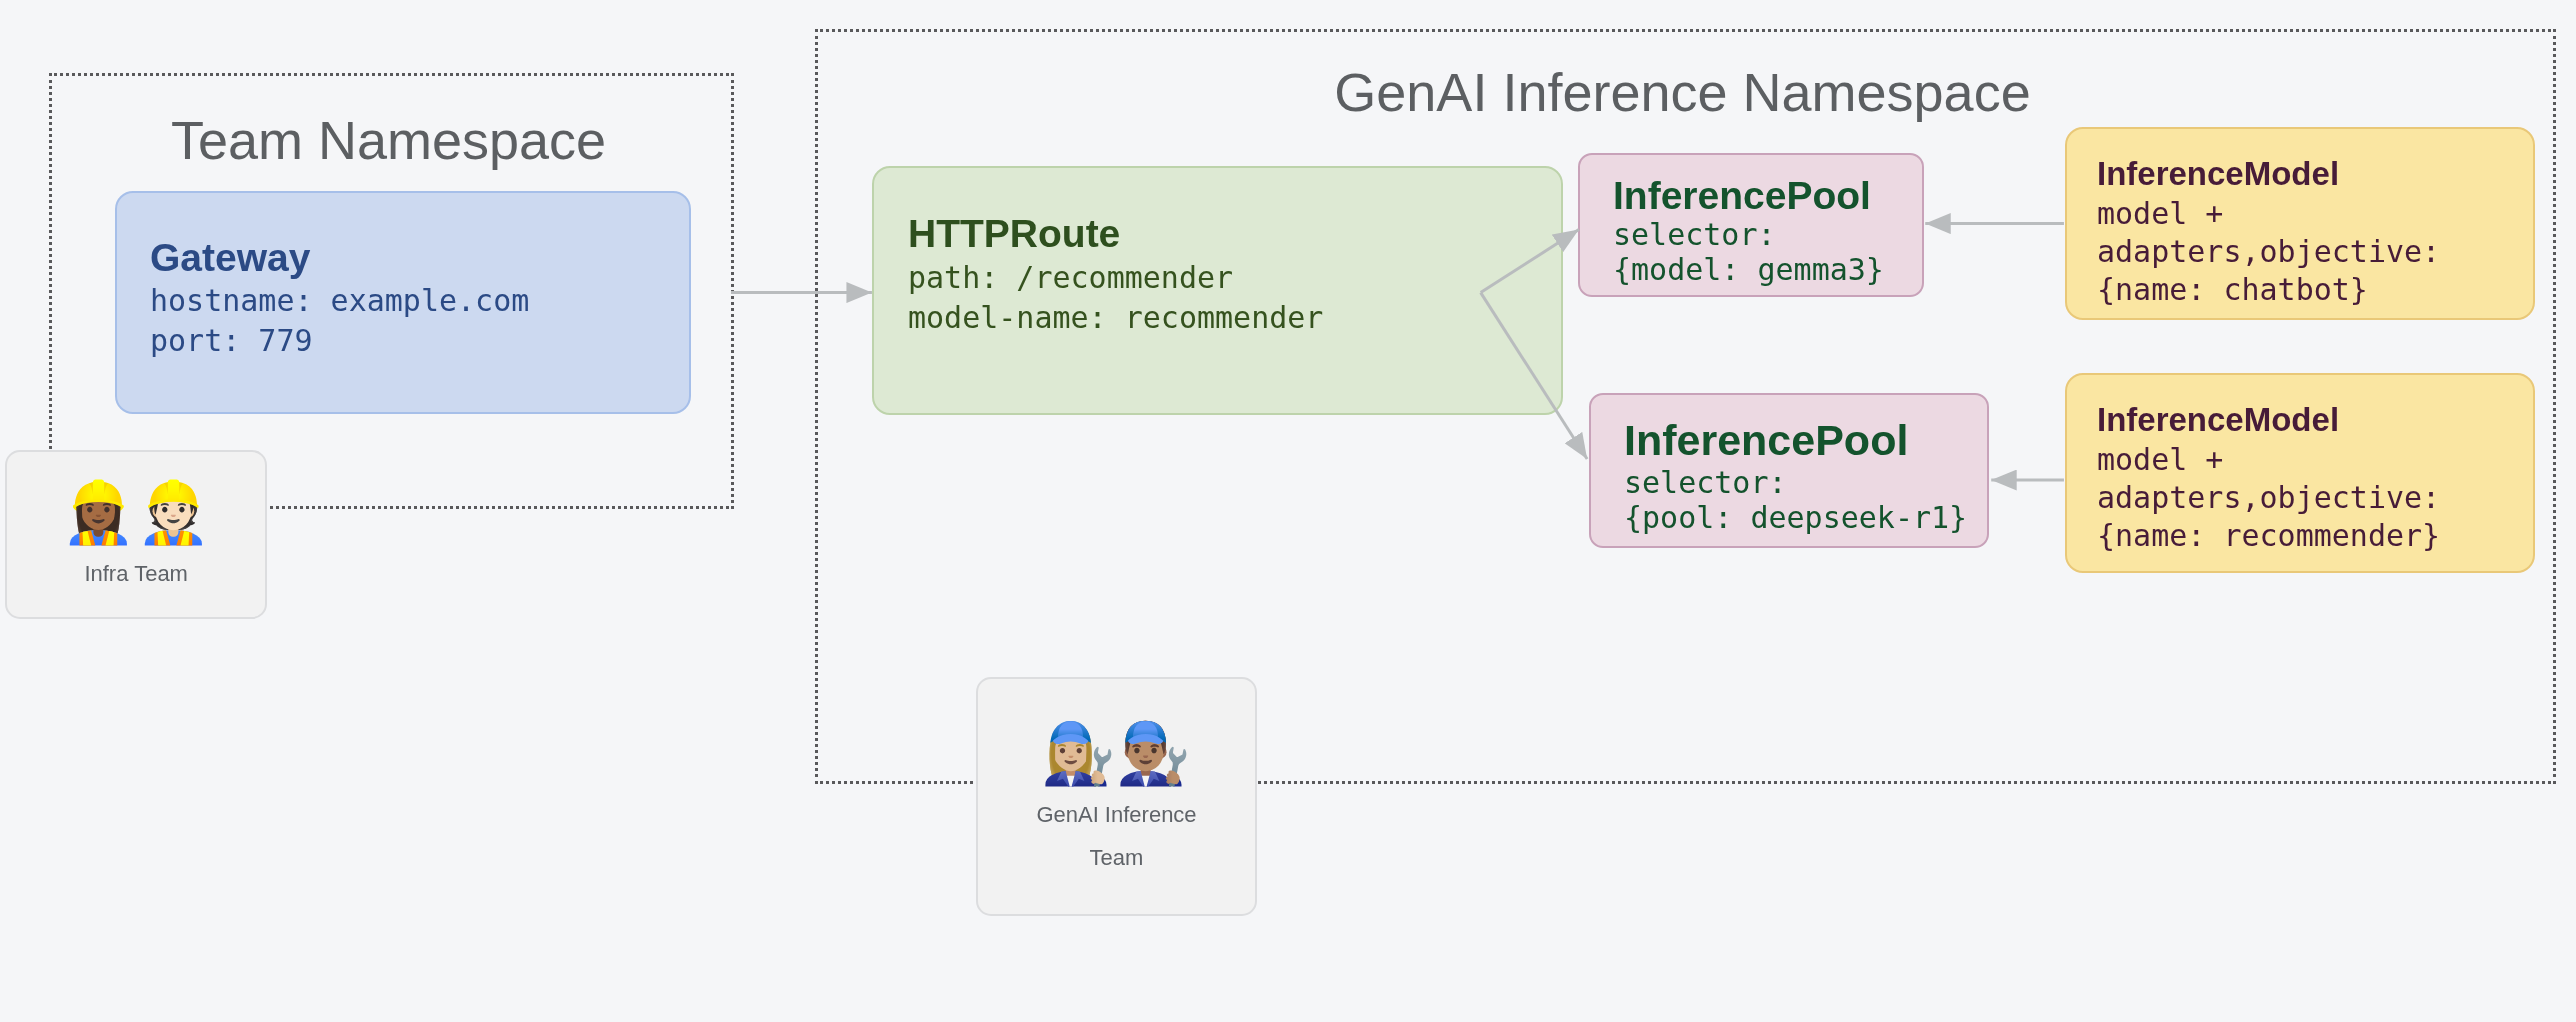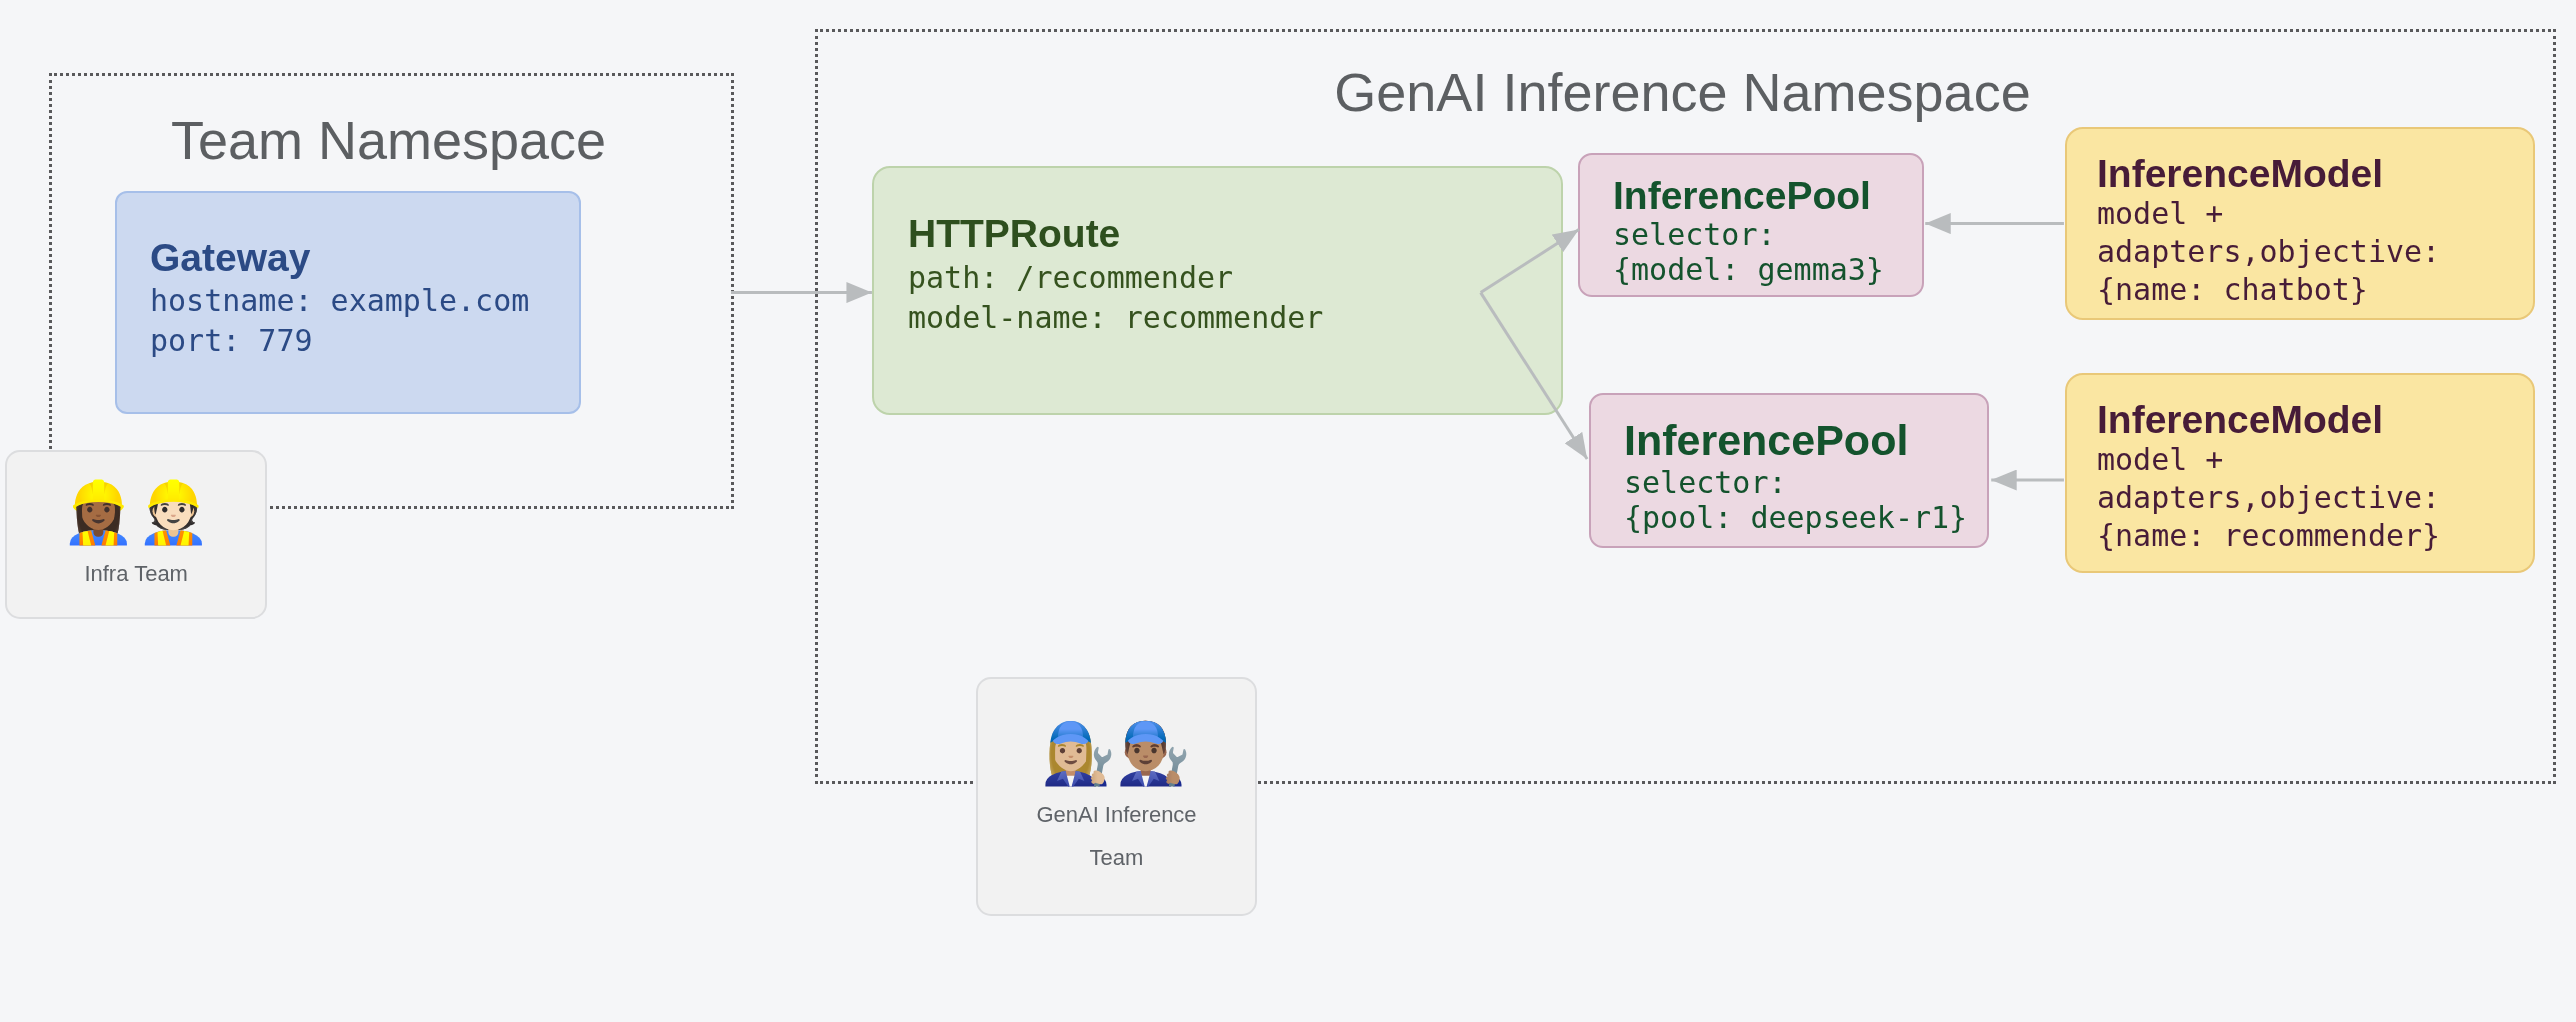--- a/index.html
+++ b/index.html
@@ -20,21 +20,21 @@
   .gateway{background:#ccd9f0;border-color:#a6bfe9;color:#2b4a85;padding:42px 0 0 33px;}
   .httproute{background:#dde9d3;border-color:#bdd3ab;color:#35521e;padding:42px 0 0 34px;}
   .httproute .node-title{color:#2e4f1e;line-height:48px;}
   .pool{background:#ecd9e2;border-color:#c8a2b9;color:#14532d;border-radius:14px;}
   .pool .node-title{font-size:39px;line-height:42px;}
   .pool .mono{line-height:35px;}
   .pool1{padding:19.5px 0 0 33px;}
   .pool2{padding:21px 0 0 33px;}
   .pool2 .node-title{font-size:43px;line-height:49px;}
   .model{background:#fae6a2;border-color:#e9c878;color:#471c38;padding:22.5px 0 0 30px;}
-  .model .node-title{font-size:39px;line-height:43px;}
+  .model .node-title{font-size:33px;line-height:43px;}
   .model .mono{line-height:38px;}
   
   .team{
     position:absolute;background:#f2f2f2;border:2.2px solid #dcdddf;border-radius:15px;
     box-sizing:border-box;z-index:3;display:flex;flex-direction:column;
     align-items:center;justify-content:center;text-align:center;
   }
   .team-emojis{font-size:60px;line-height:78px;}
   .team-label{font-size:22px;line-height:43px;color:#5f6368;}
   .team-label-narrow{width:180px;}
@@ -58,21 +58,21 @@
         <path d="M0,0 L34,14 L0,28 Z" fill="#b9bcbe"></path>
       </marker>
     </defs>
     <line x1="975" y1="390" x2="1163" y2="390" stroke="#b9bcbe" stroke-width="4" marker-end="url(#ah)"></line>
     <line x1="1975" y1="390" x2="2106" y2="306" stroke="#b9bcbe" stroke-width="4" marker-end="url(#ah)"></line>
     <line x1="1975" y1="390" x2="2117" y2="612" stroke="#b9bcbe" stroke-width="4" marker-end="url(#ah)"></line>
     <line x1="2753" y1="298" x2="2568" y2="298" stroke="#b9bcbe" stroke-width="4" marker-end="url(#ah)"></line>
     <line x1="2753" y1="640" x2="2656" y2="640" stroke="#b9bcbe" stroke-width="4" marker-end="url(#ah)"></line>
   </svg>
 
-  <div class="node gateway" style="left:115px;top:191px;width:466px;height:223px;border-radius:12px;">
+  <div class="node gateway" style="left:115px;top:191px;width:576px;height:223px;">
     <div class="node-title">Gateway</div>
     <div class="mono">hostname: example.com</div>
     <div class="mono">port: 779</div>
   </div>
 
   <div class="node httproute" style="left:872px;top:166px;width:691px;height:249px;">
     <div class="node-title">HTTPRoute</div>
     <div class="mono">path: /recommender</div>
     <div class="mono">model-name: recommender</div>
   </div>

